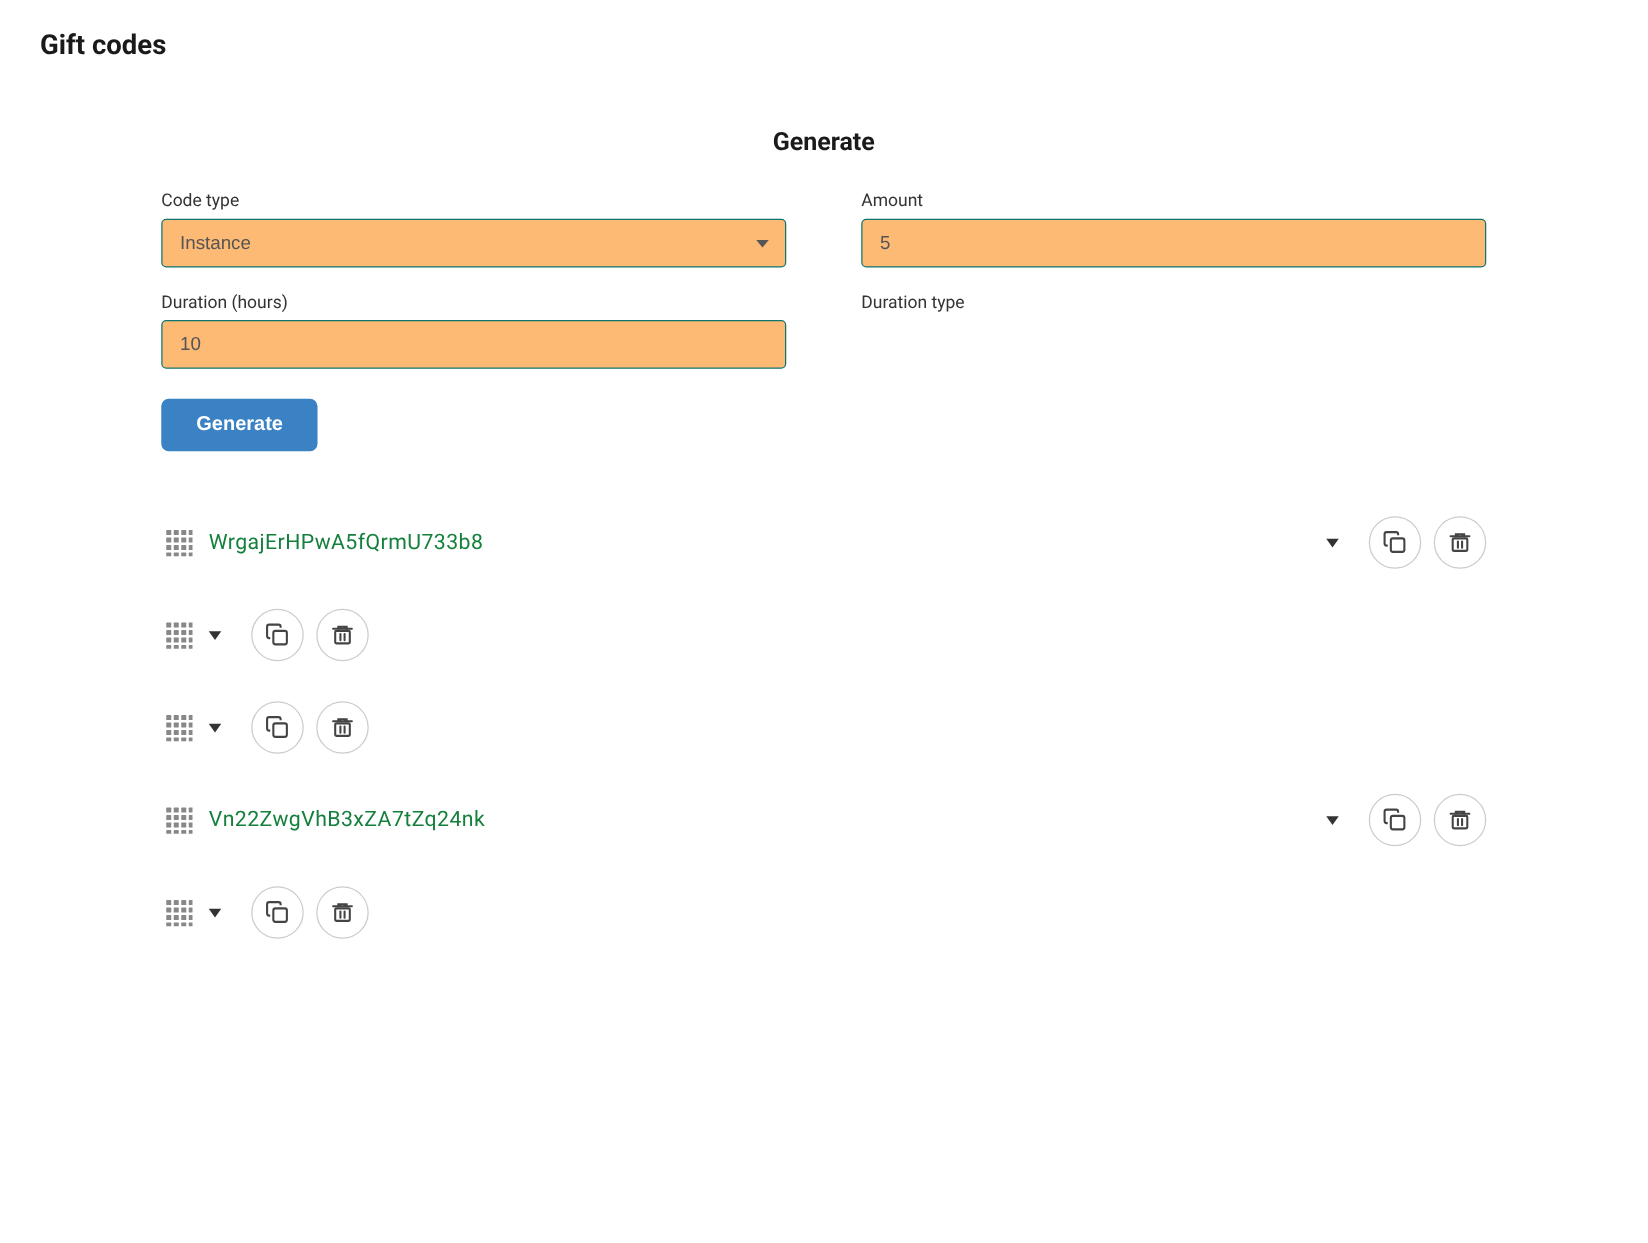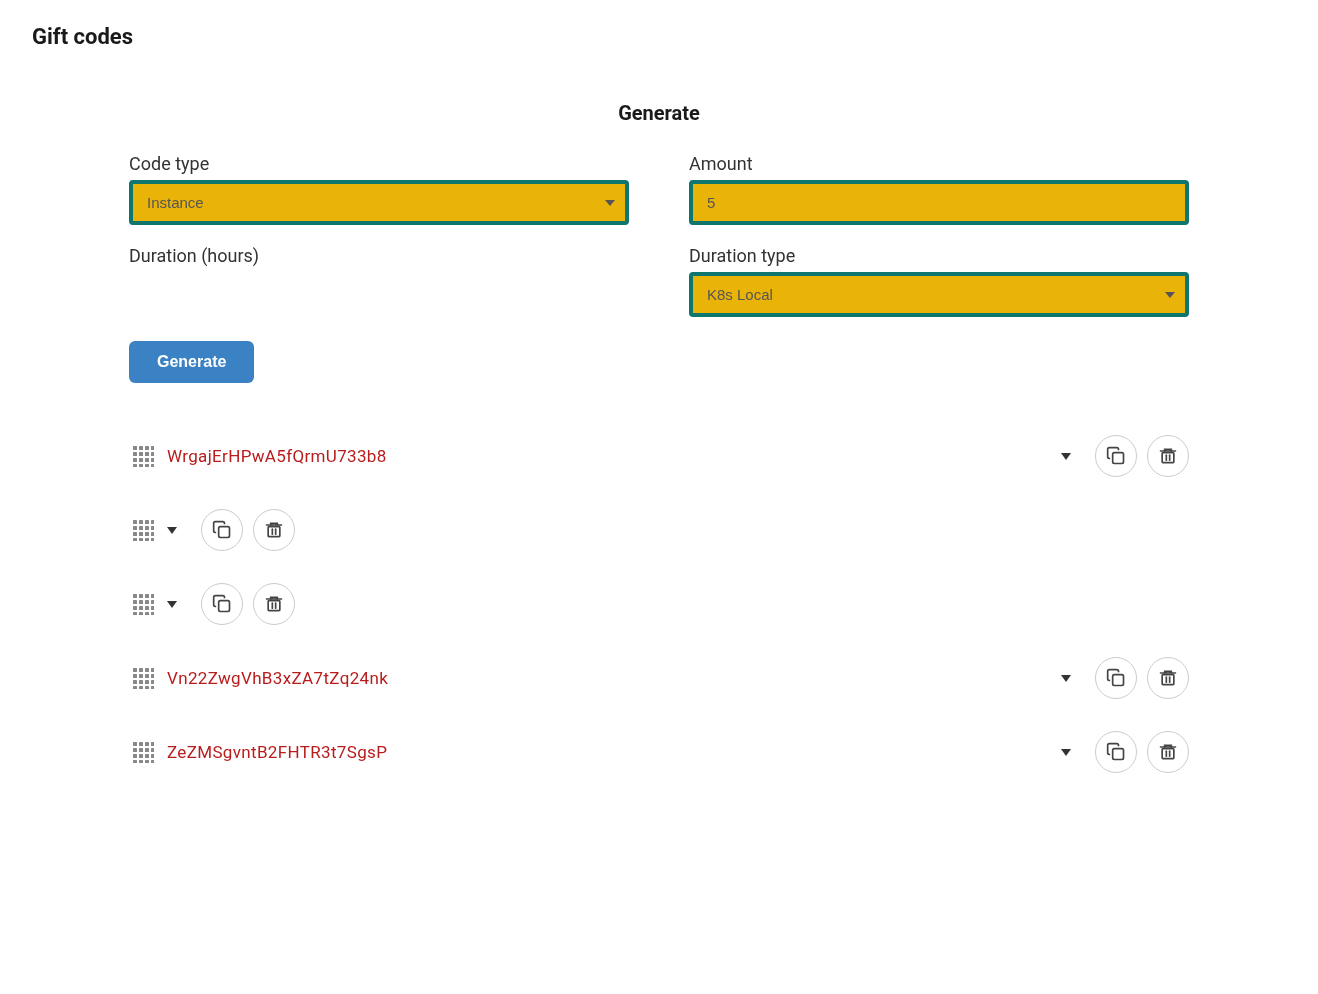--- a/index.html
+++ b/index.html
@@ -31,30 +31,30 @@
       max-width: 1100px;
       margin: 0 auto 24px auto;
       padding: 0 20px;
     }
     .form-group {
       display: flex;
       flex-direction: column;
       gap: 6px;
     }
     .form-label {
-      font-size: 18px;
+      font-size: 14px;
       color: #333;
     }
     .form-select, .form-input {
-      border: 4px solid #0f766e;
+      border: 1px solid #0f766e;
       border-radius: 4px;
       padding: 10px 14px;
       font-size: 15px;
       color: #555;
-      background: #eab308;
+      background: #fdba74;
       appearance: none;
       -webkit-appearance: none;
     }
     .select-wrapper {
       position: relative;
     }
     .select-wrapper::after {
       content: '';
       position: absolute;
       right: 14px;
@@ -105,21 +105,21 @@
       flex-shrink: 0;
       width: 28px;
       height: 28px;
       display: flex;
       align-items: center;
       justify-content: center;
     }
     .code-text {
       flex: 1;
       font-size: 17px;
-      color: #b91c1c;
+      color: #15803d;
       letter-spacing: 0.02em;
     }
     .chevron-down {
       width: 0;
       height: 0;
       border-left: 5px solid transparent;
       border-right: 5px solid transparent;
       border-top: 7px solid #333;
       flex-shrink: 0;
       margin-right: 14px;
@@ -162,31 +162,25 @@
     </div>
   </div>
 
   <div class="form-group">
     <label class="form-label">Amount</label>
     <input type="number" class="form-input" value="5" style="">
   </div>
 
   <div class="form-group">
     <label class="form-label">Duration (hours)</label>
+    <input type="number" class="form-input" value="10" style="">
   </div>
 
   <div class="form-group">
     <label class="form-label">Duration type</label>
-    <div class="select-wrapper">
-      <select class="form-select">
-        <option value="K8s Local">K8s Local</option>
-        <option value="Docker">Docker</option>
-        <option value="VM">VM</option>
-      </select>
-    </div>
   </div>
 </div>
 
 <div class="generate-btn-row">
   <button class="generate-btn">Generate</button>
 </div>
 
 <div class="codes-list" id="codes-container">
 <div class="code-row">
       <div class="code-icon">
@@ -364,21 +358,20 @@
           <rect x="1" y="13" width="4" height="4" rx="0.5" fill="#888"></rect>
           <rect x="7" y="13" width="4" height="4" rx="0.5" fill="#888"></rect>
           <rect x="13" y="13" width="4" height="4" rx="0.5" fill="#888"></rect>
           <rect x="19" y="13" width="4" height="4" rx="0.5" fill="#888"></rect>
           <rect x="1" y="19" width="4" height="4" rx="0.5" fill="#888"></rect>
           <rect x="7" y="19" width="4" height="4" rx="0.5" fill="#888"></rect>
           <rect x="13" y="19" width="4" height="4" rx="0.5" fill="#888"></rect>
           <rect x="19" y="19" width="4" height="4" rx="0.5" fill="#888"></rect>
         </svg>
       </div>
-      <span class="code-text">ZeZMSgvntB2FHTR3t7SgsP</span>
       <div class="chevron-down"></div>
       <button class="icon-btn icon-copy" title="Copy code">
         <svg width="20" height="20" viewBox="0 0 24 24" fill="none" xmlns="http://www.w3.org/2000/svg">
           <rect x="8" y="8" width="13" height="13" rx="2" stroke="#444" stroke-width="2" fill="white"></rect>
           <path d="M5 15H4C2.895 15 2 14.105 2 13V4C2 2.895 2.895 2 4 2H13C14.105 2 15 2.895 15 4V5" stroke="#444" stroke-width="2" fill="none"></path>
         </svg>
       </button>
       <button class="icon-btn icon-delete" title="Delete code">
         <svg width="20" height="20" viewBox="0 0 24 24" fill="none" xmlns="http://www.w3.org/2000/svg">
           <path d="M3 6H21" stroke="#444" stroke-width="2" stroke-linecap="round"></path>

